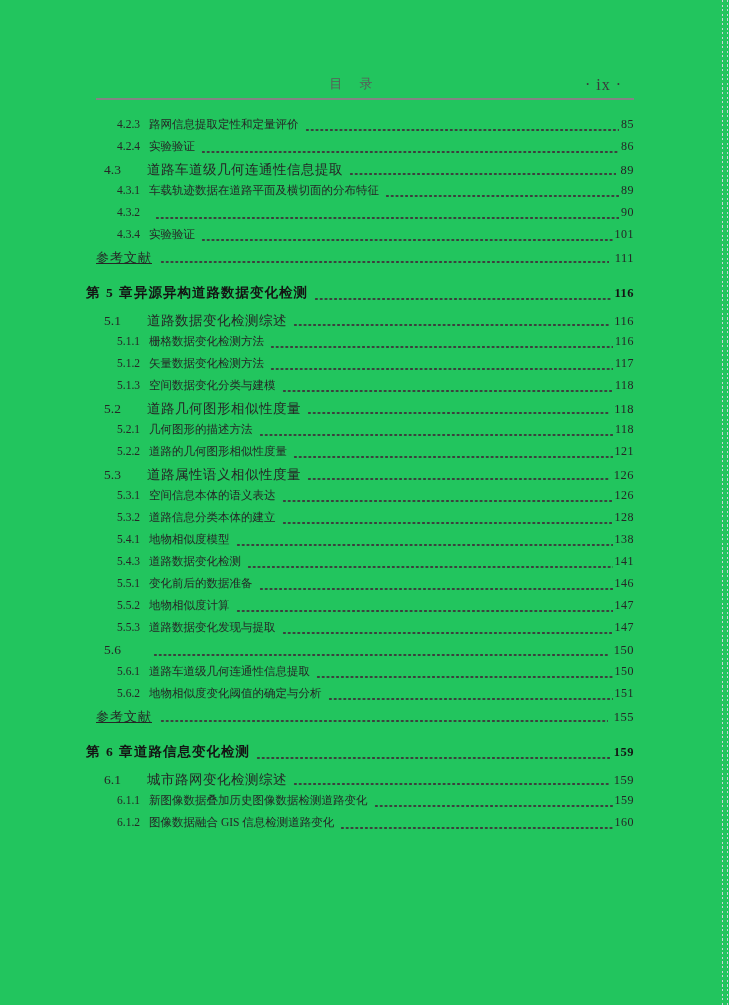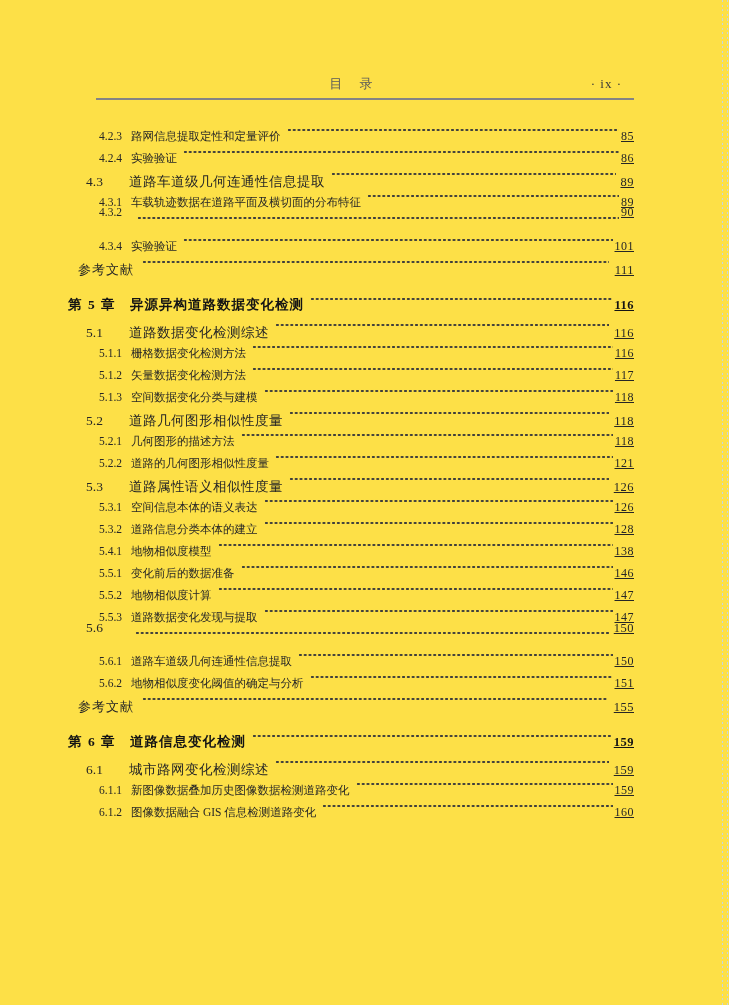--- a/index.html
+++ b/index.html
@@ -3,66 +3,66 @@
 <meta charset="utf-8">
 <style>
   html,body{margin:0;padding:0;}
   body{
     width:729px;height:1005px;position:relative;overflow:hidden;
     background:#ffffff;
     font-family:"Liberation Serif","DejaVu Serif",serif;
     color:var(--text,#262626);
     -webkit-font-smoothing:antialiased;
   }
-  .page{position:absolute;inset:0;background:#fde047;}
+  .page{position:absolute;inset:0;background:#22c55e;}
   
   .edge-mark{
     position:absolute;top:0;bottom:0;width:1.4px;
     background:repeating-linear-gradient(to bottom,var(--edge,#c9d6da) 0 2.2px,transparent 2.2px 4.6px);
   }
   .edge-mark.outer{right:1px;}
   .edge-mark.inner{right:6px;}
 
   .header{position:absolute;left:96px;right:95px;top:75px;height:20px;}
   .header .title{
     display:block;text-align:center;transform:translateX(-13px);
     font-size:13px;color:var(--header_text,#5a5a5a);letter-spacing:2px;
   }
   .header .pagelabel{
-    position:absolute;right:12px;top:1px;font-size:13px;color:#3a3a3a;letter-spacing:1px;
+    position:absolute;right:12px;top:1px;font-size:16px;color:#3a3a3a;letter-spacing:1px;
   }
   .rule{position:absolute;left:96px;top:98px;width:538px;height:2px;background:var(--rule,#848484);}
 
-  .toc{position:absolute;left:68px;right:95px;top:117px;}
+  .toc{position:absolute;left:86px;right:95px;top:117px;}
   .row{display:flex;align-items:baseline;height:22px;white-space:nowrap;}
   .row .num{flex:0 0 auto;}
-  .row .title{flex:0 1 auto;overflow:hidden;margin-top:12px;}
+  .row .title{flex:0 1 auto;overflow:hidden;}
   .row .dots{
     flex:1 1 auto;min-width:10px;height:8px;align-self:center;
     margin:4px 2px 0 6px;
     background-image:radial-gradient(circle,var(--dots,#3c3c3c) 1.05px,rgba(0,0,0,0) 1.35px);
     background-size:4.8px 8px;background-position:0 50%;background-repeat:repeat-x;
   }
-  .row .pg{flex:0 0 auto;font-size:12.5px;letter-spacing:0.5px;text-decoration:underline;}
+  .row .pg{flex:0 0 auto;font-size:12.5px;letter-spacing:0.5px;}
 
   .lvl-chapter{font-size:13.5px;font-weight:bold;color:#141414;margin-top:13px;margin-bottom:3px;height:25px;}
-  .lvl-chapter .num{letter-spacing:1.5px;margin-right:14px;}
+  .lvl-chapter .num{letter-spacing:1.5px;}
   .lvl-chapter .title{letter-spacing:1px;}
 
   .lvl-section{font-size:13.5px;padding-left:18px;}
   .lvl-section .num{margin-right:26px;}
   .lvl-section .title{letter-spacing:0.5px;}
   .lvl-section .dots{margin-right:5px;}
 
   .lvl-sub{font-size:11.5px;padding-left:31px;}
   .lvl-sub .num{margin-right:9px;}
   .lvl-sub .pg{font-size:12px;}
 
   .lvl-ref{font-size:13px;padding-left:10px;}
-  .lvl-ref .title{letter-spacing:1px;}
+  .lvl-ref .title{letter-spacing:1px;text-decoration:underline;}
   .lvl-ref .dots{margin-left:8px;margin-right:6px;}
 </style>
 </head>
 <body style="--text: #262626; --rule: #848484; --header_text: #5a5a5a; --dots: #3c3c3c; --edge_marks: #c9d6da; --edge: #c9d6da;">
 
 <div class="page">
   <div class="header">
     <span class="title">目　录</span>
     <span class="pagelabel">· ix ·</span>
   </div>
@@ -174,20 +174,26 @@
         <span class="dots"></span>
         <span class="pg">128</span>
       </div>
       <div class="row lvl-sub">
         <span class="num">5.4.1</span>
         <span class="title">地物相似度模型</span>
         <span class="dots"></span>
         <span class="pg">138</span>
       </div>
       <div class="row lvl-sub">
+        <span class="num">5.4.3</span>
+        <span class="title">道路数据变化检测</span>
+        <span class="dots"></span>
+        <span class="pg">141</span>
+      </div>
+      <div class="row lvl-sub">
         <span class="num">5.5.1</span>
         <span class="title">变化前后的数据准备</span>
         <span class="dots"></span>
         <span class="pg">146</span>
       </div>
       <div class="row lvl-sub">
         <span class="num">5.5.2</span>
         <span class="title">地物相似度计算</span>
         <span class="dots"></span>
         <span class="pg">147</span>

